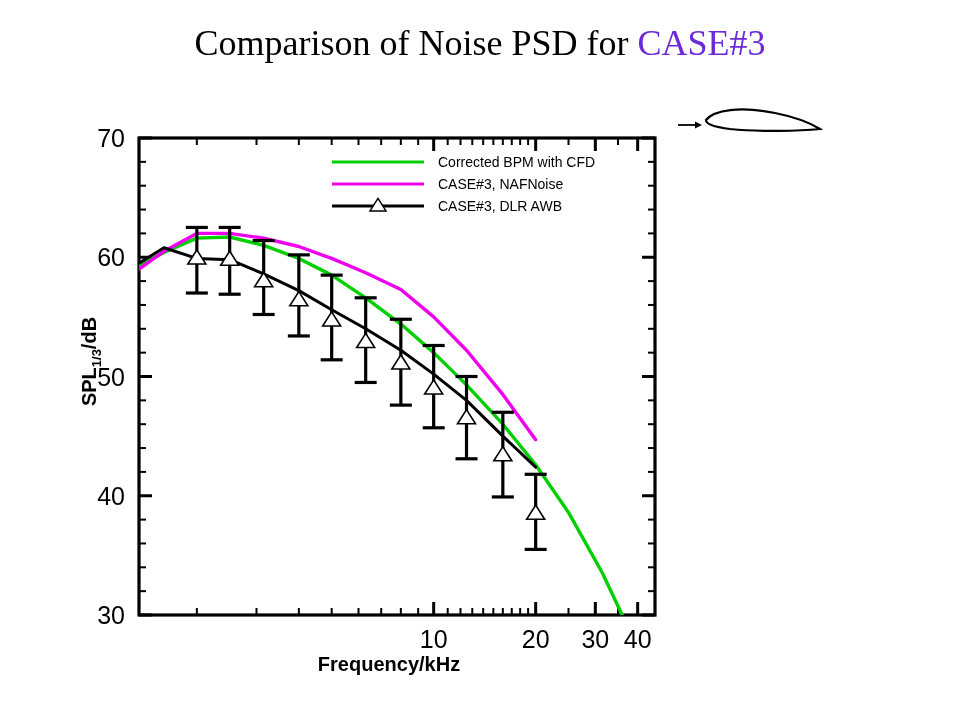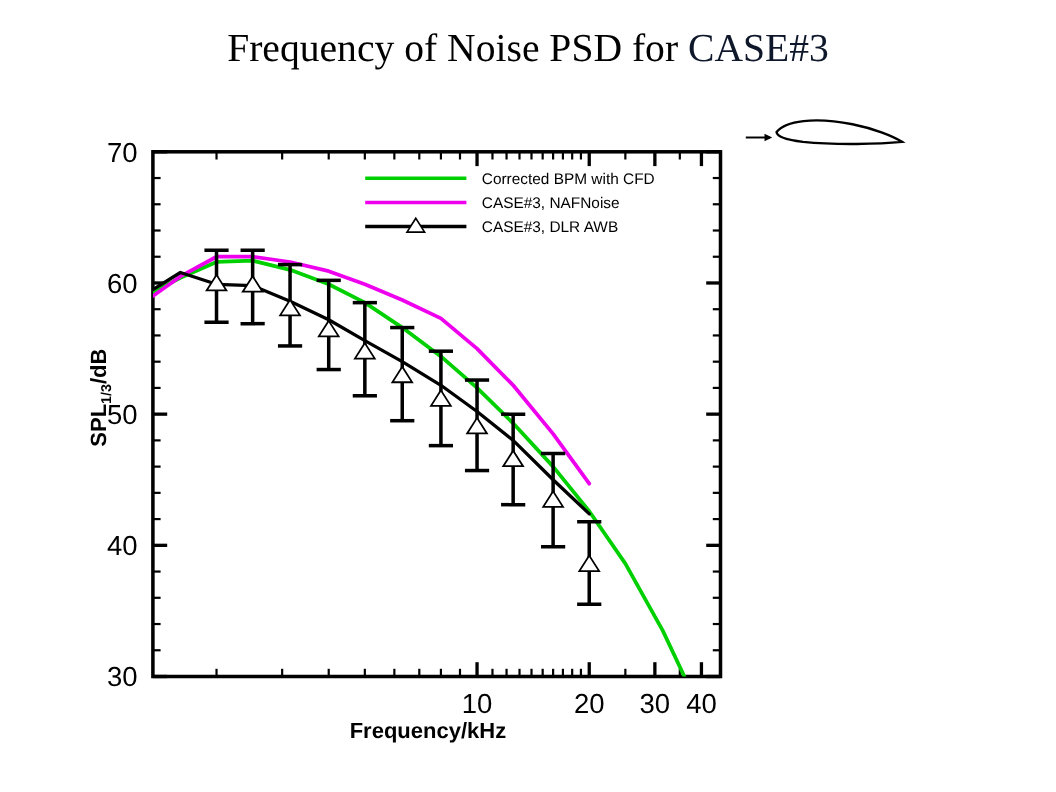--- a/index.html
+++ b/index.html
@@ -11,21 +11,21 @@
   #slide{position:absolute;left:0;top:0;width:960px;height:720px;}
 
   
   .title{
     position:absolute;left:0;top:22px;width:960px;
     text-align:center;
     font-family:"Liberation Serif",serif;
     font-size:36px;font-weight:400;color:#000000;
     letter-spacing:0px;white-space:nowrap;
   }
-  .title .accent{color:#0f172a;}
+  .title .accent{color:#6d28d9;}
 
   
   #figure{position:absolute;left:0;top:0;width:960px;height:720px;}
   svg.plot{position:absolute;left:0;top:0;}
 
   .axis-num{
     font-family:"Liberation Sans",sans-serif;
     font-size:25px;fill:#000000;font-weight:400;
   }
   .axis-title{
@@ -36,21 +36,21 @@
     font-family:"Liberation Sans",sans-serif;
     font-size:14px;fill:#000000;font-weight:500;
   }
 </style>
 </head>
 <body>
 
 <div id="slide">
 
   <div class="title">
-    <span>Frequency of Noise PSD for </span><span class="accent">CASE#3</span>
+    <span>Comparison of Noise PSD for </span><span class="accent">CASE#3</span>
   </div>
 
   <div id="figure">
     <svg class="plot" width="960" height="720" id="chart-svg">
         <rect x="139" y="138" width="516" height="477" fill="none" stroke="#000" stroke-width="3.2"></rect>
         <line x1="139" y1="615" x2="152" y2="615" stroke="#000" stroke-width="3"></line>
         <line x1="655" y1="615" x2="642" y2="615" stroke="#000" stroke-width="3"></line>
         <text x="125" y="624" class="axis-num" text-anchor="end">30</text>
         <line x1="139" y1="495.75" x2="152" y2="495.75" stroke="#000" stroke-width="3"></line>
         <line x1="655" y1="495.75" x2="642" y2="495.75" stroke="#000" stroke-width="3"></line>

